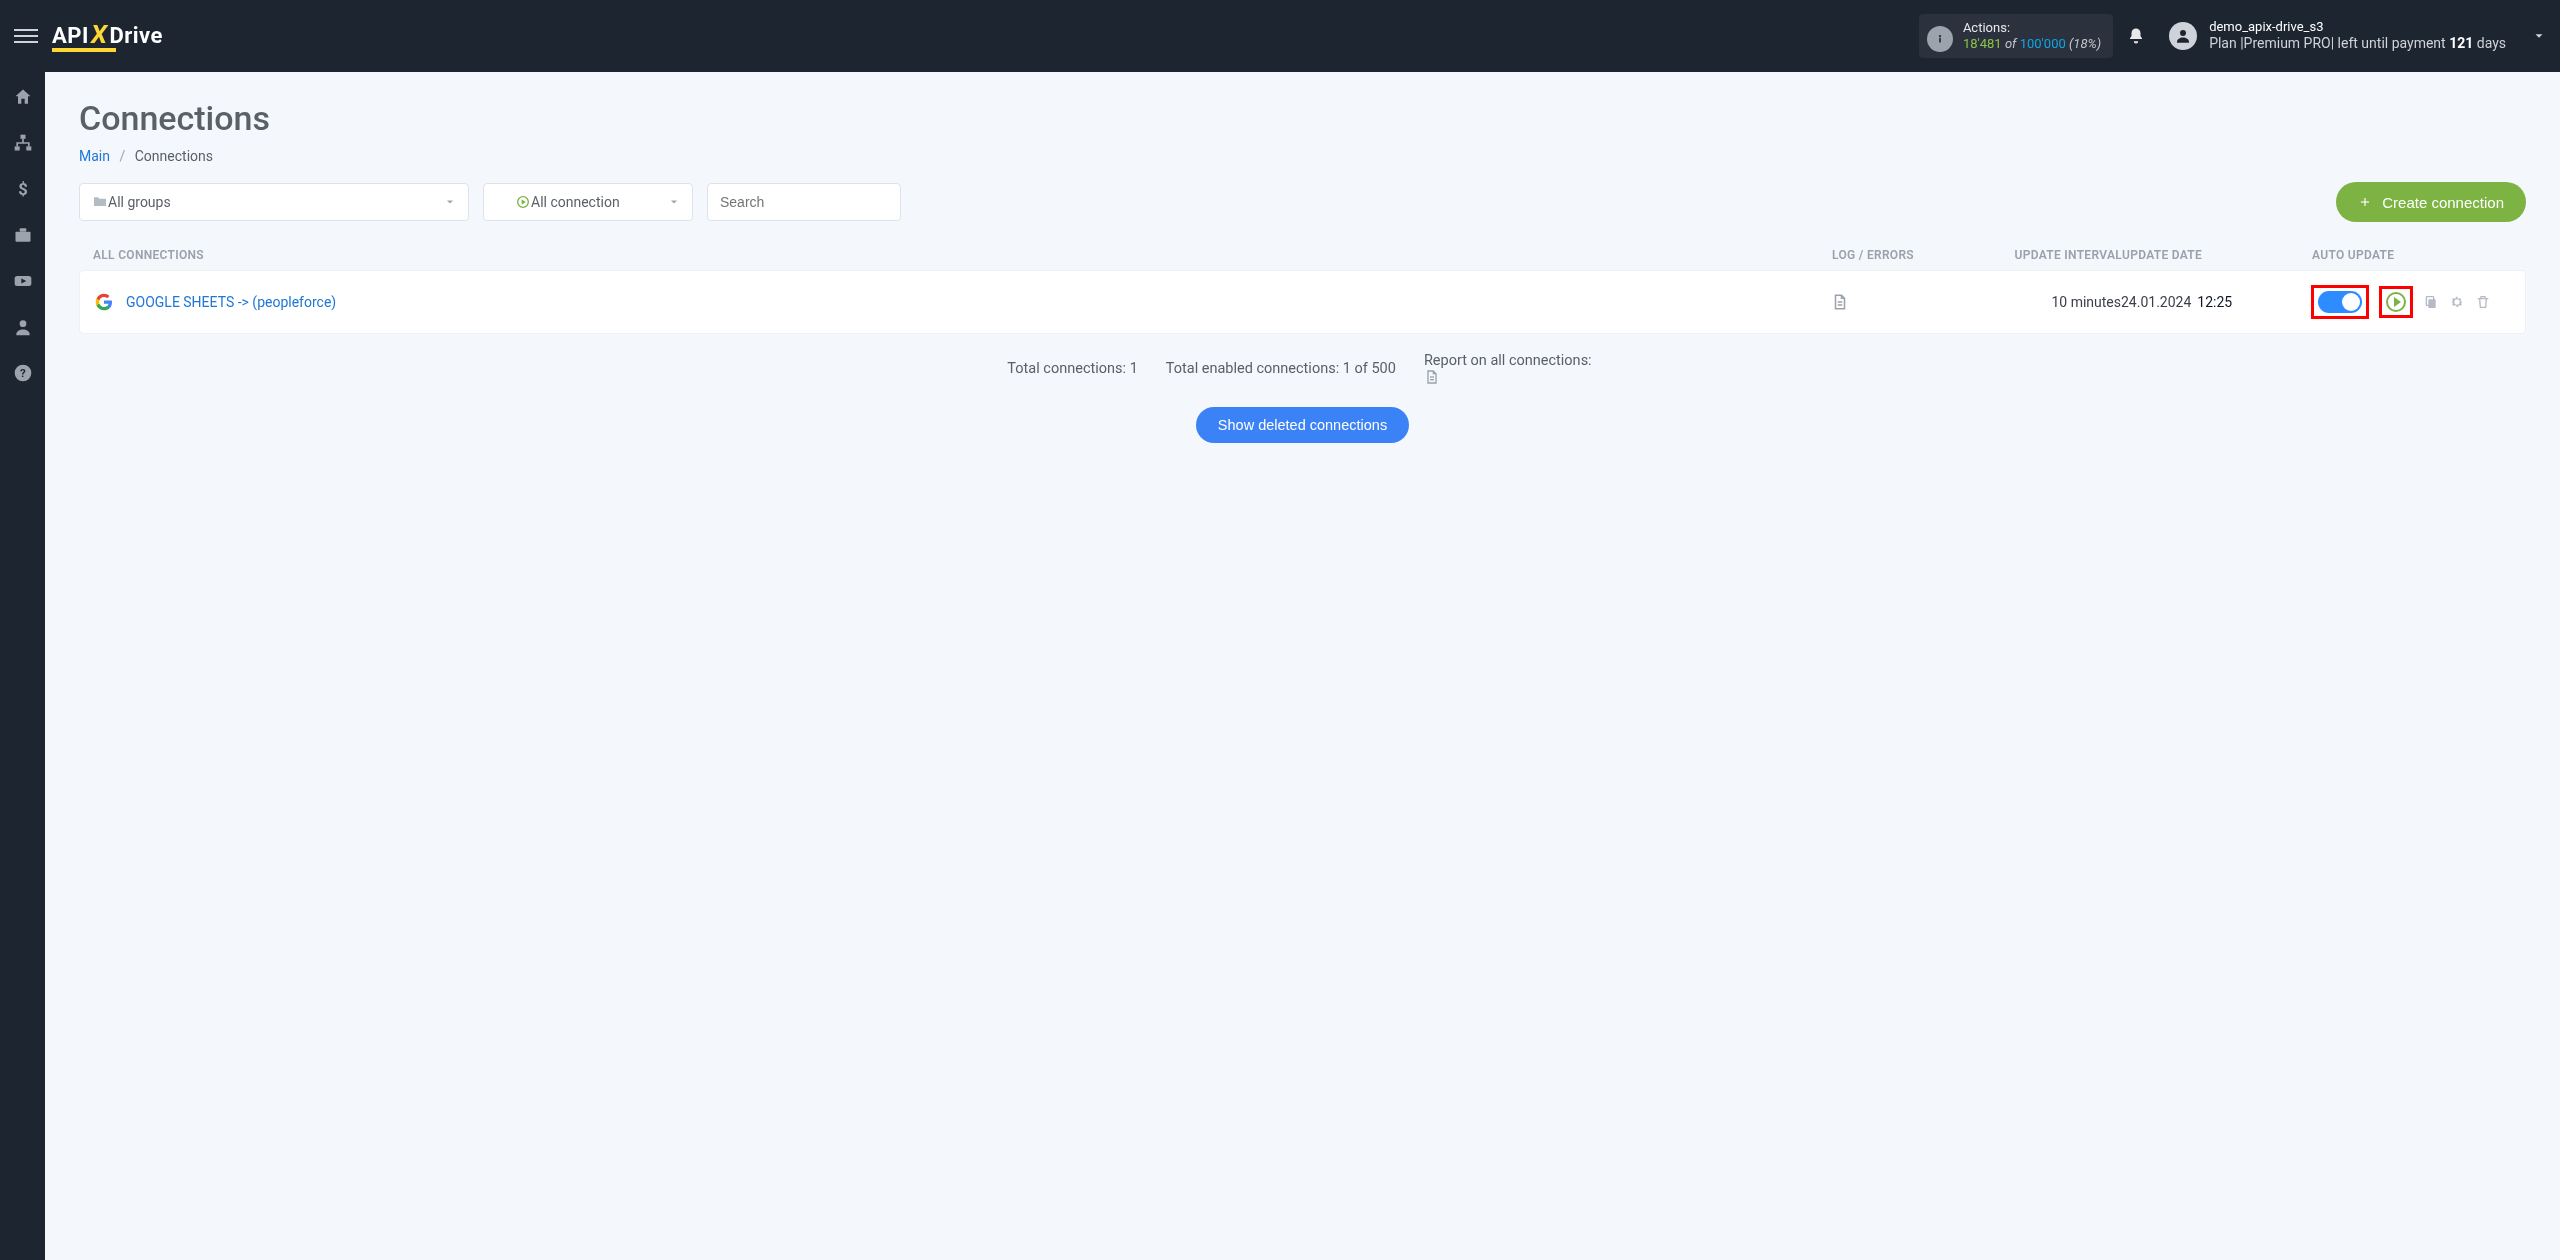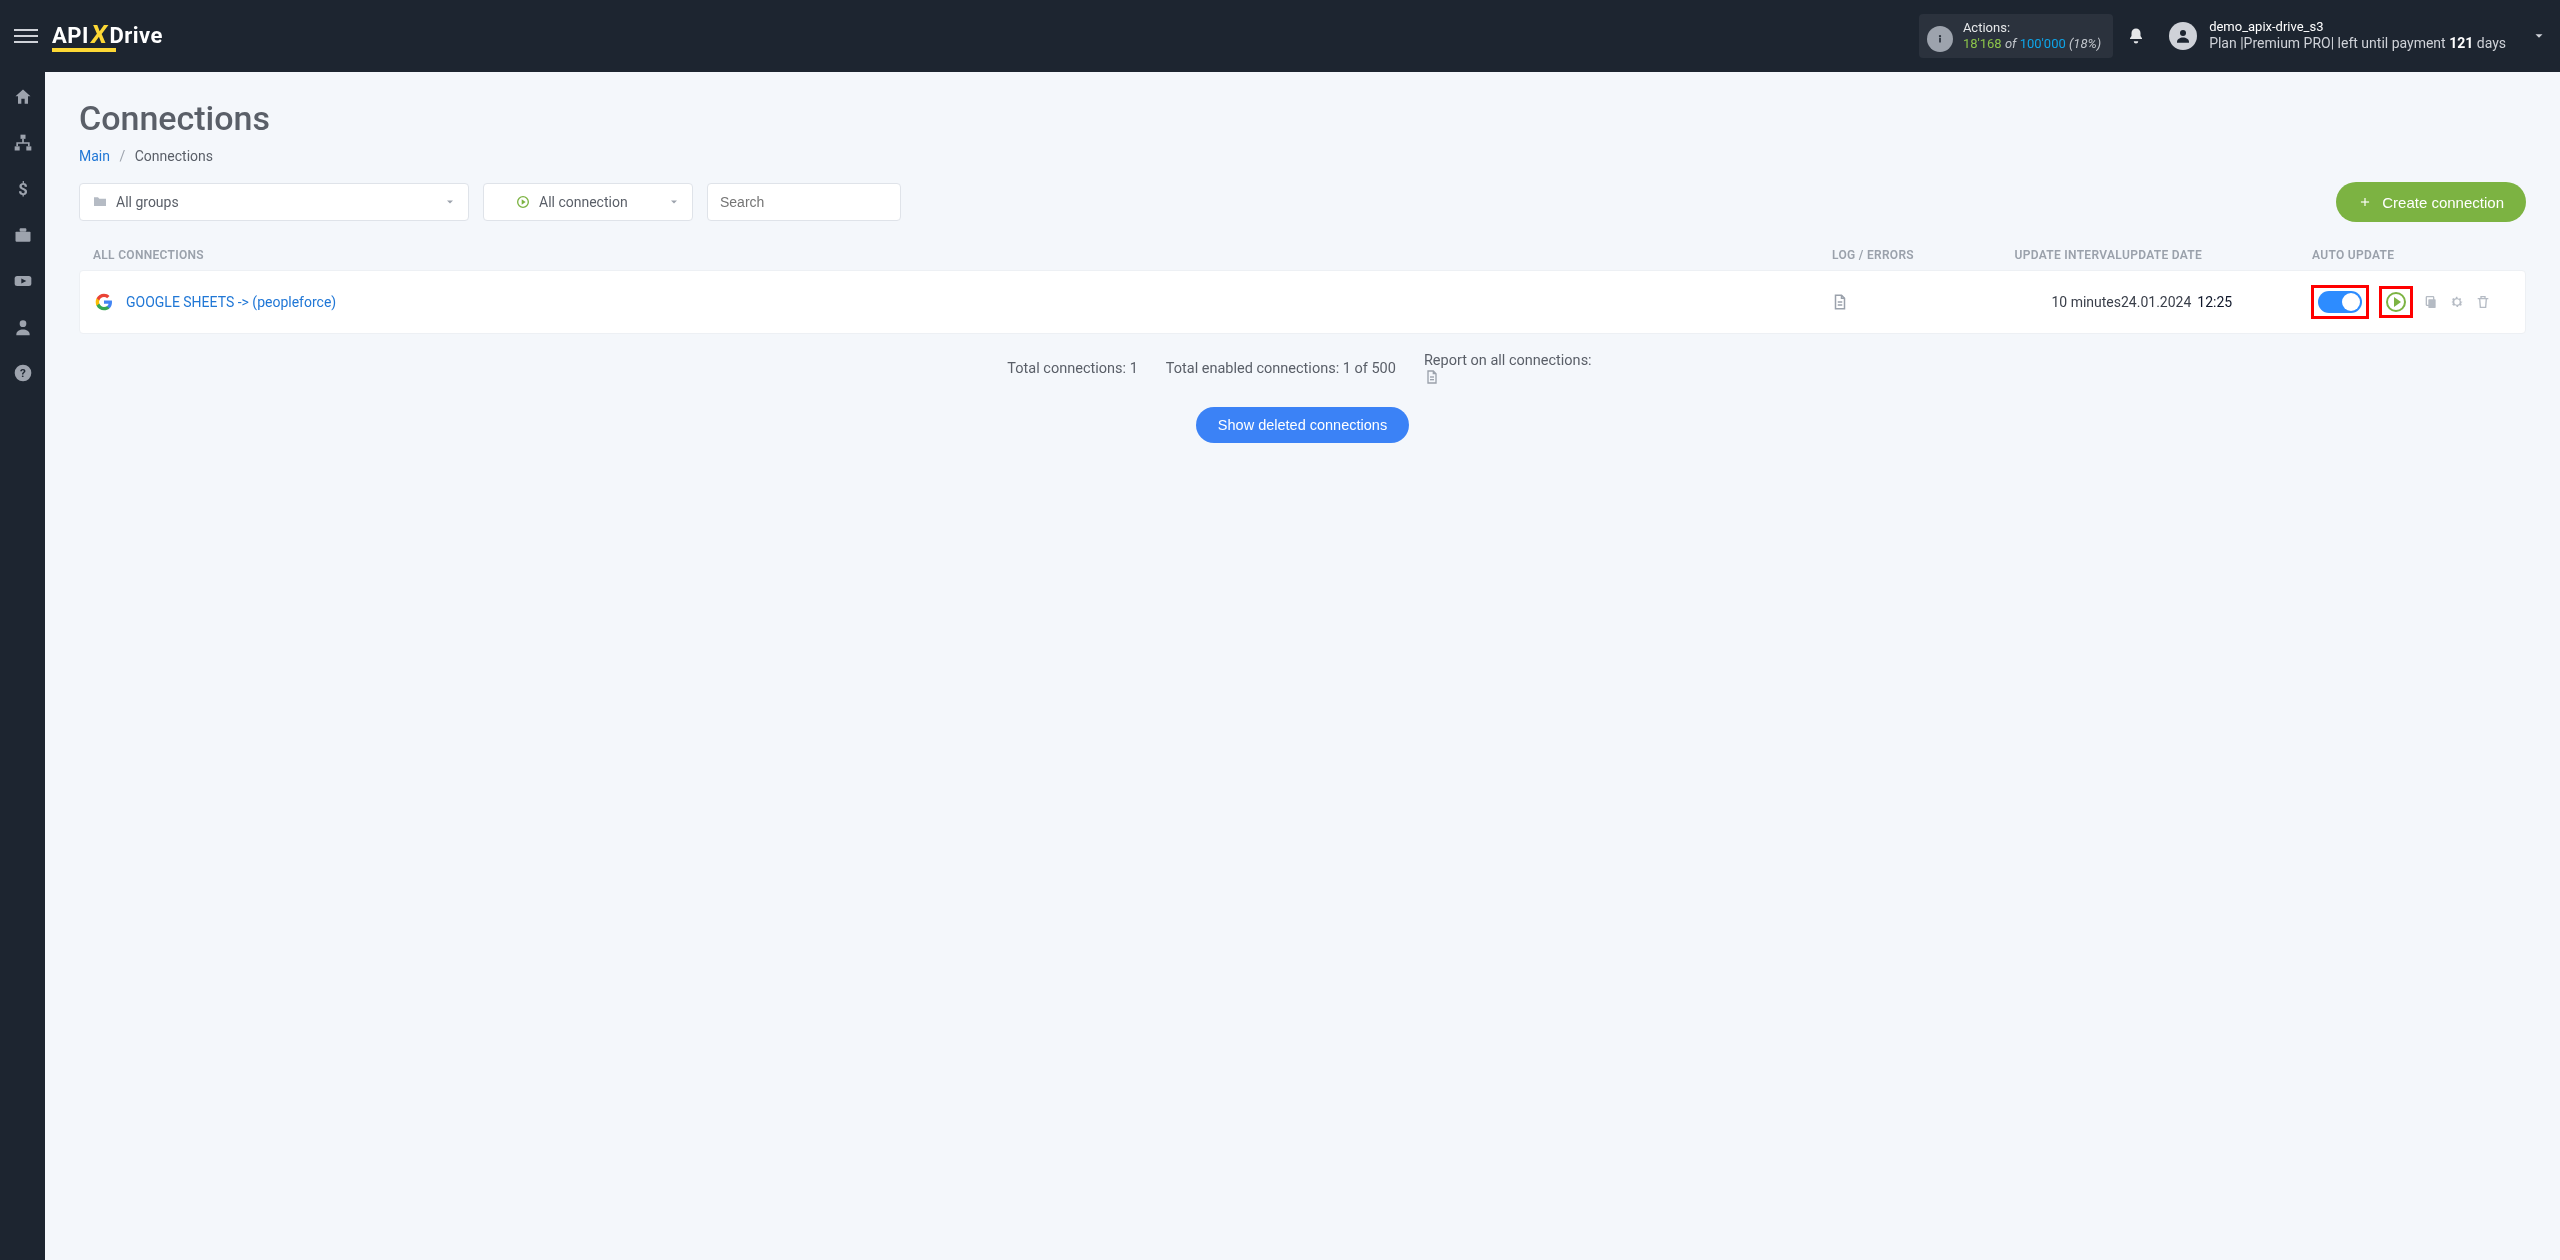--- a/index.html
+++ b/index.html
@@ -80,21 +80,21 @@
   .breadcrumb a { color: #2077d6; text-decoration: none; }
   .breadcrumb .sep { color: #9da3ad; padding: 0 6px; }
 
   .toolbar { display: flex; gap: 14px; align-items: center; margin-bottom: 18px; }
   .select, .search-input {
     background: #fff; border: 1px solid #dfe3e9; border-radius: 4px;
     height: 38px; display: flex; align-items: center; padding: 0 12px;
     color: #5a5f68; font-size: 14px;
   }
   .select { justify-content: space-between; cursor: pointer; }
-  .select .sel-left { display: flex; align-items: center; gap: 8px; }
+  .select .sel-left { display: flex; align-items: center; }
   .select .chev { color: #9da3ad; font-size: 12px; }
   .sel-groups { width: 390px; }
   .sel-conn { width: 210px; padding-left: 31px; }
   .search-input { width: 194px; }
   .search-input input { border: none; outline: none; width: 100%; font-size: 14px; color: #5a5f68; background: transparent; }
   .toolbar-spacer { flex: 1; }
   .btn-create {
     background: #7cb342; color: #fff; border: none; border-radius: 20px;
     height: 40px; padding: 0 22px; display: flex; align-items: center; gap: 10px;
     font-size: 15px; cursor: pointer;
@@ -170,21 +170,21 @@
   <div class="actions-box">
     <div class="info-circ">
       <svg viewBox="0 0 24 24" width="14" height="14" fill="#2b323d">
           <circle cx="12" cy="7" r="2"></circle>
           <rect x="10.5" y="10" width="3" height="8" rx="1"></rect>
         </svg>
     </div>
     <div class="actions-text">
       <div class="row1">Actions:</div>
       <div class="row2">
-        <span class="num1">18'168</span><span class="of"> of </span><span class="num2">100'000</span>
+        <span class="num1">18'481</span><span class="of"> of </span><span class="num2">100'000</span>
         <span class="pct">(18%)</span>
       </div>
     </div>
   </div>
 
   <div class="bell">
     <svg viewBox="0 0 24 24" width="18" height="18" fill="#e6e8ea">
         <path d="M12 2a6 6 0 0 0-6 6v4l-2 3v1h16v-1l-2-3V8a6 6 0 0 0-6-6zm0 20a3 3 0 0 0 3-3H9a3 3 0 0 0 3 3z"></path>
       </svg>
   </div>

